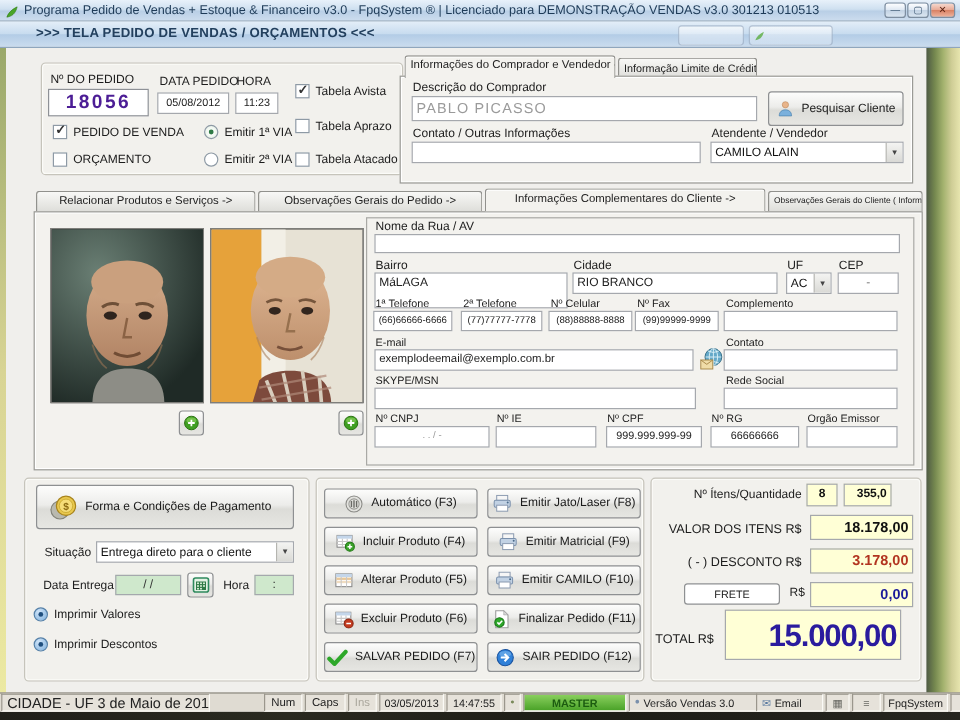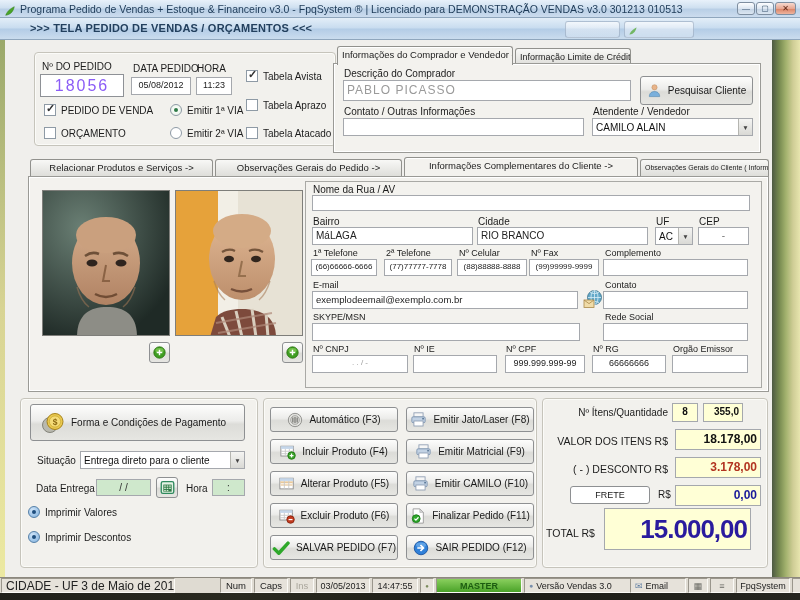--- a/index.html
+++ b/index.html
@@ -103,21 +103,21 @@
   <div class="abs toolbar-title">&gt;&gt;&gt;   TELA PEDIDO DE VENDAS / ORÇAMENTOS   &lt;&lt;&lt;</div>
   <div class="abs ghostbtn" style="left:565px;width:55px"></div>
   <div class="abs ghostbtn" style="left:624px;width:70px">
     <svg width="10" height="10" viewBox="0 0 14 14" style="margin:3px 0 0 3px">
         <path d="M2 12c2-6 8-9 10-10-1 4-3 9-10 10z" fill="#4aa528" opacity=".7"></path>
       </svg>
   </div>
 
   <div class="abs groupbox" style="left:34px;top:52px;width:302px;height:94px"></div>
   <span class="lbl" style="left:42px;top:61px">Nº DO PEDIDO</span>
-  <div class="fld" style="left:40px;top:74px;width:84px;height:23px;text-align:center;font-size:16px;font-weight:normal;color:#8b5cf6;letter-spacing:2px;border-color:#8e9196">18056</div>
+  <div class="fld" style="left:40px;top:74px;width:84px;height:23px;text-align:center;font-size:16px;font-weight:bold;color:#4c1d95;letter-spacing:2px;border-color:#8e9196">18056</div>
   <span class="lbl" style="left:133px;top:63px">DATA PEDIDO</span>
   <div class="fld" style="left:131px;top:77px;width:60px;height:18px;text-align:center;font-size:9px">05/08/2012</div>
   <span class="lbl" style="left:197px;top:63px">HORA</span>
   <div class="fld" style="left:196px;top:77px;width:36px;height:18px;text-align:center;font-size:9px">11:23</div>
 
   <div class="chkrow" style="left:44px;top:104px">
     <span class="chkbox checked"></span>
     <span class="chktext">PEDIDO DE VENDA</span>
   </div>
   <div class="chkrow" style="left:44px;top:127px">
@@ -240,21 +240,21 @@
         </svg>
     </span>
   </div>
 
   <div class="abs" style="left:305px;top:181px;width:457px;height:207px;border:1px solid #a9a9a5;background:#f3f2ee;z-index:2"></div>
 
   <span class="lbl" style="left:313px;top:184px;z-index:3">Nome da Rua / AV</span>
   <div class="fld" style="left:312px;top:195px;width:438px;height:16px;z-index:3"></div>
 
   <span class="lbl" style="left:313px;top:216px;z-index:3">Bairro</span>
-  <div class="fld" style="left:312px;top:227px;width:161px;height:18px;z-index:3">MáLAGA</div>
+  <div class="fld" style="left:312px;top:227px;width:161px;height:30px;z-index:3">MáLAGA</div>
   <span class="lbl" style="left:478px;top:216px;z-index:3">Cidade</span>
   <div class="fld" style="left:477px;top:227px;width:171px;height:18px;z-index:3">RIO BRANCO</div>
   <span class="lbl" style="left:656px;top:216px;z-index:3">UF</span>
   <div class="combo" style="left:655px;top:227px;width:38px;height:18px;z-index:3">
     <span>AC</span>
     <span class="arrowbox">▼</span>
   </div>
   <span class="lbl" style="left:699px;top:216px;z-index:3">CEP</span>
   <div class="fld" style="left:698px;top:227px;width:51px;height:18px;z-index:3;text-align:center;color:#777">-</div>
 

